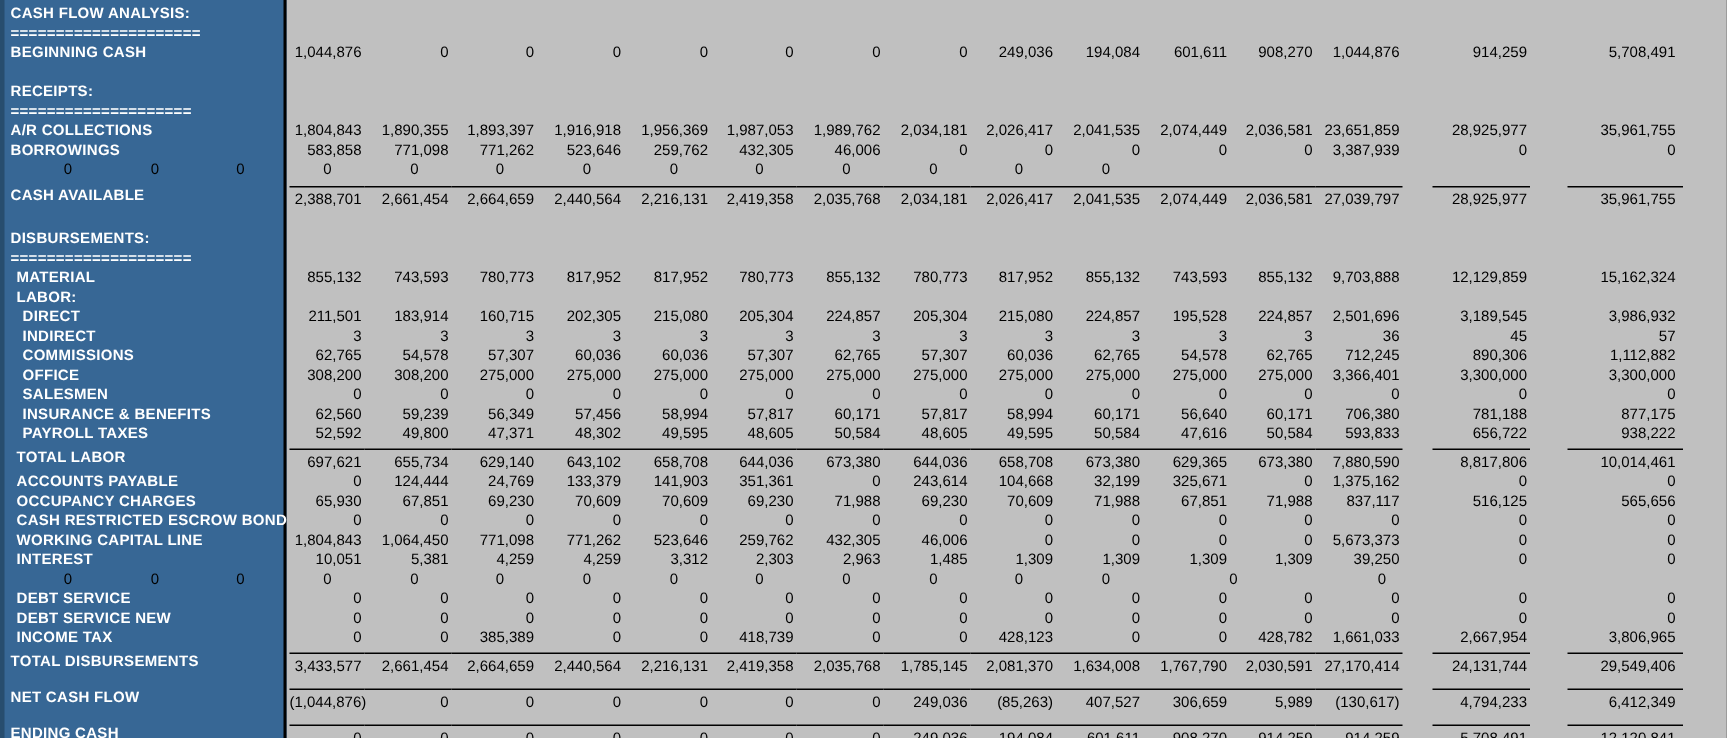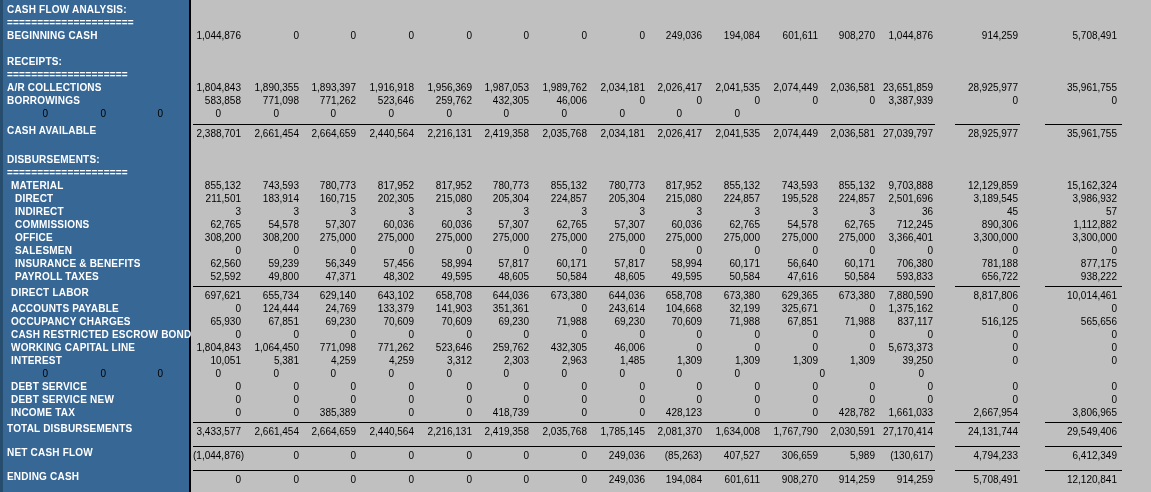--- a/index.html
+++ b/index.html
@@ -292,20 +292,38 @@
         <div class="cell" style="width: 58px; border-top: none;">780,773</div>
         <div class="cell" style="width: 57px; border-top: none;">817,952</div>
         <div class="cell" style="width: 58px; border-top: none;">855,132</div>
         <div class="cell" style="width: 58px; border-top: none;">743,593</div>
         <div class="cell" style="width: 57px; border-top: none;">855,132</div>
         <div class="cell" style="width: 58px; border-top: none;">9,703,888</div>
         <div class="cell" style="width: 65px; margin-left: 20px; border-top: none;">12,129,859</div>
         <div class="cell" style="width: 77px; margin-left: 25px; padding-right: 5px; border-top: none;">15,162,324</div>
       </div>
       <div class="row">
+        <div class="lbl ind1">LABOR:</div>
+        <div class="cell" style="width: 50px; border-top: none;"></div>
+        <div class="cell" style="width: 58px; border-top: none;"></div>
+        <div class="cell" style="width: 57px; border-top: none;"></div>
+        <div class="cell" style="width: 58px; border-top: none;"></div>
+        <div class="cell" style="width: 58px; border-top: none;"></div>
+        <div class="cell" style="width: 57px; border-top: none;"></div>
+        <div class="cell" style="width: 58px; border-top: none;"></div>
+        <div class="cell" style="width: 58px; border-top: none;"></div>
+        <div class="cell" style="width: 57px; border-top: none;"></div>
+        <div class="cell" style="width: 58px; border-top: none;"></div>
+        <div class="cell" style="width: 58px; border-top: none;"></div>
+        <div class="cell" style="width: 57px; border-top: none;"></div>
+        <div class="cell" style="width: 58px; border-top: none;"></div>
+        <div class="cell" style="width: 65px; margin-left: 20px; border-top: none;"></div>
+        <div class="cell" style="width: 77px; margin-left: 25px; padding-right: 5px; border-top: none;"></div>
+      </div>
+      <div class="row">
         <div class="lbl ind2">DIRECT</div>
         <div class="cell" style="width: 50px; border-top: none;">211,501</div>
         <div class="cell" style="width: 58px; border-top: none;">183,914</div>
         <div class="cell" style="width: 57px; border-top: none;">160,715</div>
         <div class="cell" style="width: 58px; border-top: none;">202,305</div>
         <div class="cell" style="width: 58px; border-top: none;">215,080</div>
         <div class="cell" style="width: 57px; border-top: none;">205,304</div>
         <div class="cell" style="width: 58px; border-top: none;">224,857</div>
         <div class="cell" style="width: 58px; border-top: none;">205,304</div>
         <div class="cell" style="width: 57px; border-top: none;">215,080</div>
@@ -418,21 +436,21 @@
         <div class="cell" style="width: 58px; border-top: none;">48,605</div>
         <div class="cell" style="width: 57px; border-top: none;">49,595</div>
         <div class="cell" style="width: 58px; border-top: none;">50,584</div>
         <div class="cell" style="width: 58px; border-top: none;">47,616</div>
         <div class="cell" style="width: 57px; border-top: none;">50,584</div>
         <div class="cell" style="width: 58px; border-top: none;">593,833</div>
         <div class="cell" style="width: 65px; margin-left: 20px; border-top: none;">656,722</div>
         <div class="cell" style="width: 77px; margin-left: 25px; padding-right: 5px; border-top: none;">938,222</div>
       </div>
       <div class="row ruled sp3">
-        <div class="lbl ind1">DIRECT LABOR</div>
+        <div class="lbl ind1">TOTAL LABOR</div>
         <div class="cell" style="width: 50px;">697,621</div>
         <div class="cell" style="width: 58px;">655,734</div>
         <div class="cell" style="width: 57px;">629,140</div>
         <div class="cell" style="width: 58px;">643,102</div>
         <div class="cell" style="width: 58px;">658,708</div>
         <div class="cell" style="width: 57px;">644,036</div>
         <div class="cell" style="width: 58px;">673,380</div>
         <div class="cell" style="width: 58px;">644,036</div>
         <div class="cell" style="width: 57px;">658,708</div>
         <div class="cell" style="width: 58px;">673,380</div>

